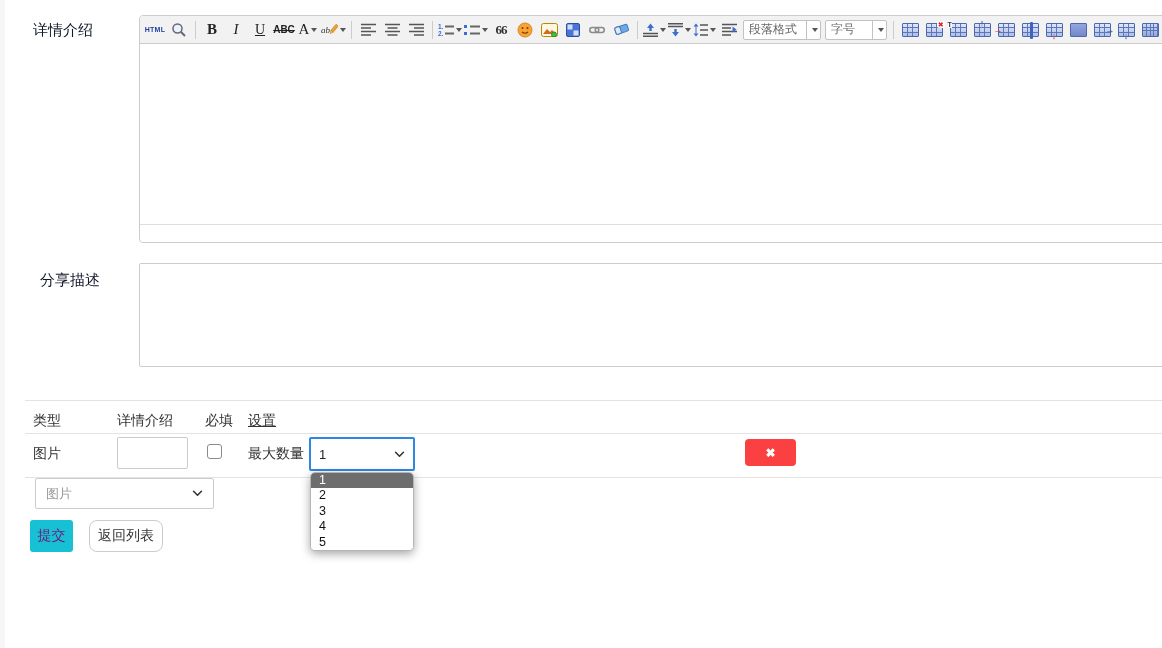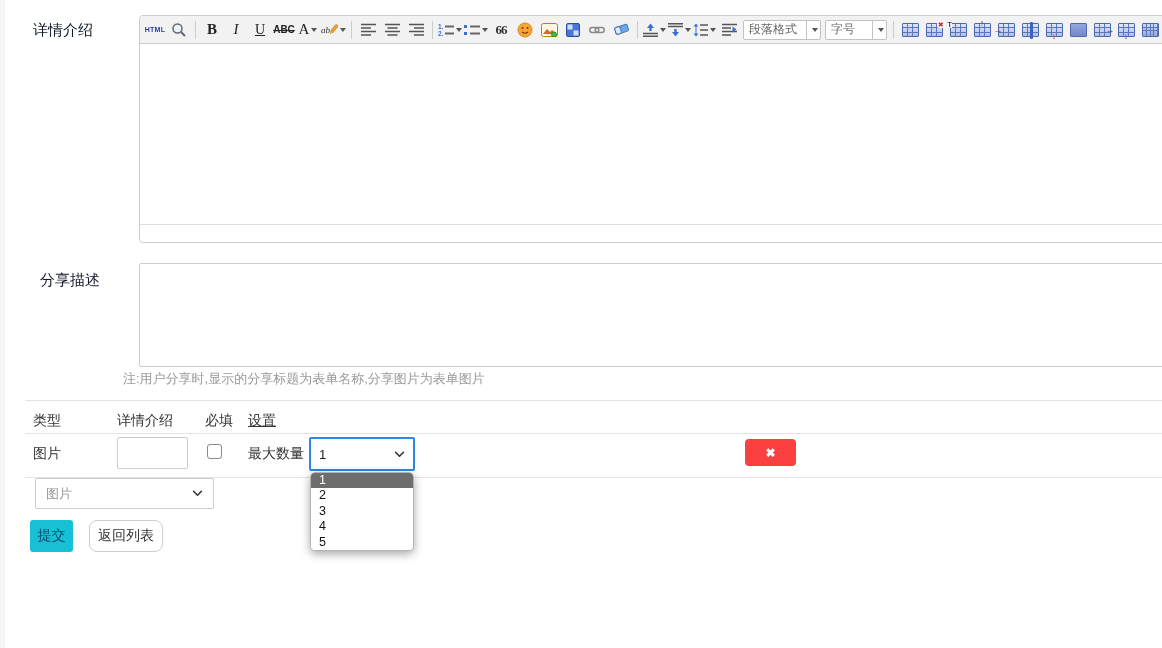--- a/index.html
+++ b/index.html
@@ -66,21 +66,21 @@
     border:none;border-radius:4px;color:#fff;font-size:12px;font-weight:bold;display:flex;align-items:center;justify-content:center;cursor:pointer}
   .dropdown{position:absolute;left:310px;top:472px;width:104px;background:#fff;border:1px solid #b5b5b5;
     border-radius:5px;box-shadow:0 3px 10px rgba(0,0,0,.35);overflow:hidden;z-index:10}
   .dd-item{height:15.4px;line-height:15.4px;font-size:12.5px;padding-left:8px;color:#111;background:#fff}
   .dd-item.sel{background:var(--dropdown-highlight-bg,#6d6d6d);color:#fff}
   .type-select{position:absolute;left:35px;top:478px;width:179px;height:31px;border:1px solid #ccc;border-radius:2px;
     background:#fff;display:flex;align-items:center;padding:0 10px;font-size:13px;color:#999;cursor:default}
   .type-select .sel-value{flex:1}
   
   .submit-btn{position:absolute;left:30px;top:520px;width:43px;height:32px;background:var(--submit-bg,#17c0d4);
-    color:#0c4a6e;border:none;border-radius:3px;font-size:14px;font-family:Liberation Serif, serif;cursor:pointer}
+    color:#701a75;border:none;border-radius:3px;font-size:14px;font-family:Liberation Serif, serif;cursor:pointer}
   .back-btn{position:absolute;left:89px;top:520px;width:74px;height:32px;background:#fff;color:#333;
     border:1px solid #ccc;border-radius:8px;font-size:14px;font-family:inherit;cursor:pointer}
 </style>
 </head>
 <body>
 
 <div class="page">
   <div class="left-strip"></div>
 
   <span class="lbl" style="left:33px;top:21px">详情介绍</span>
@@ -360,21 +360,20 @@
         <span class="ke-icon">
           <span class="ti ti-rows"></span>
         </span>
       </div>
     <div class="ke-body"></div>
     <div class="ke-status"></div>
   </div>
 
   <span class="lbl" style="left:40px;top:271px">分享描述</span>
   <textarea class="share-textarea" style=""></textarea>
-  <div class="note">注:用户分享时,显示的分享标题为表单名称,分享图片为表单图片</div>
 
   <div class="hline" style="top:400px"></div>
   <div>
       <span class="th" style="left: 33px;">类型</span>
       <span class="th" style="left: 117px;">详情介绍</span>
       <span class="th" style="left: 205px;">必填</span>
       <span class="th" style="left: 248px; text-decoration: underline;">设置</span>
     </div>
   <div class="hline" style="top:433px"></div>
 

